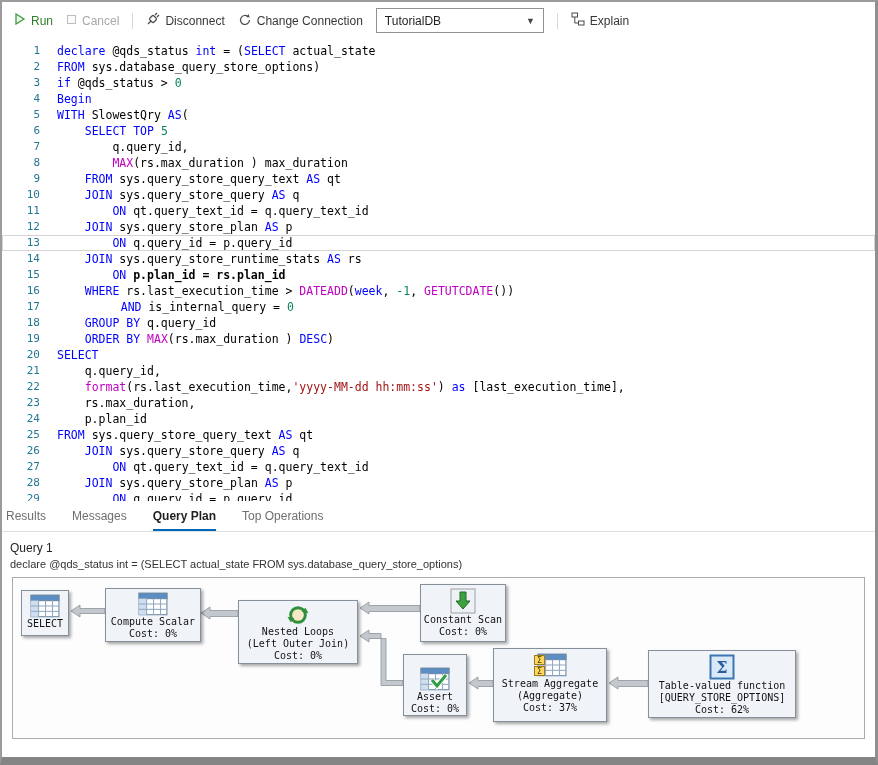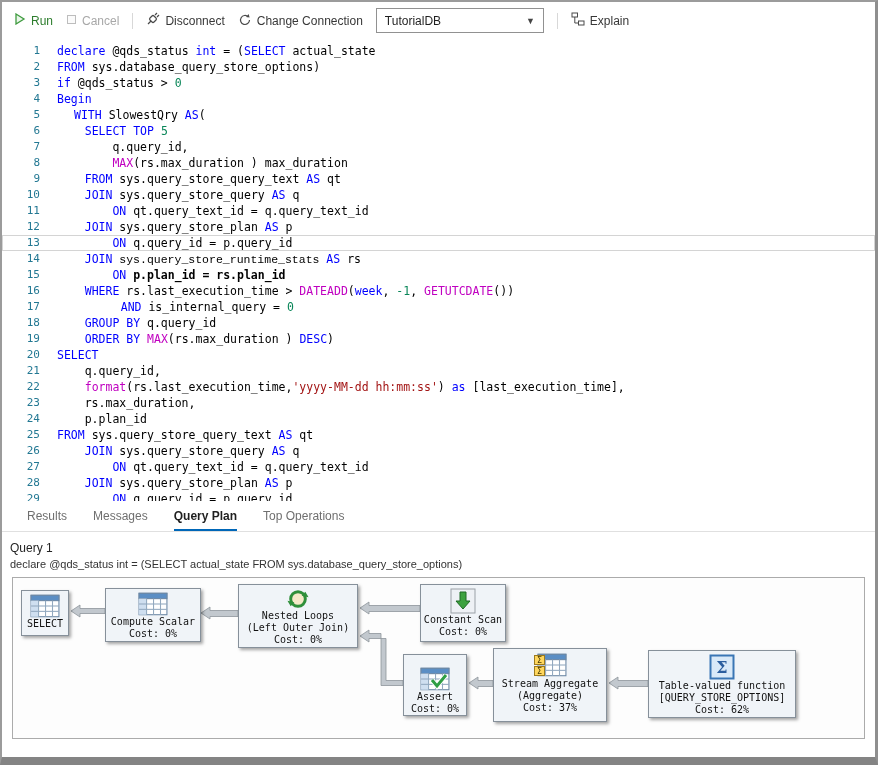--- a/index.html
+++ b/index.html
@@ -18,21 +18,21 @@
   .tb-sep { width:1px; height:16px; background:#d8d8d8; }
   .db-dropdown { width:168px; height:25px; border:1px solid #919191; display:flex; align-items:center; justify-content:space-between; padding:0 8px; font-size:12px; color:#1f1f1f; background:#fff; cursor:pointer; }
   .caret { font-size:9px; color:#444; }
   
   .editor { flex:0 0 462px; overflow:hidden; padding-top:4px; font-family:"DejaVu Sans Mono", monospace; font-size:11.5px; background:#fff; cursor:text; }
   .code-line { display:flex; height:16px; line-height:16px; white-space:pre; }
   .code-line .ln { flex:0 0 38px; text-align:right; color:#237893; font-size:11px; }
   .code-line .code { padding-left:17px; }
   .code-line.active { box-shadow:inset 0 0 0 1px #d4d4d4; }
   
-  .tabbar { flex:0 0 31px; display:flex; align-items:stretch; gap:26px; padding:0 25px; border-bottom:1px solid #e0e0e0; font-size:12px; background:#fff; }
+  .tabbar { flex:0 0 31px; display:flex; align-items:stretch; gap:26px; padding:0 4px; border-bottom:1px solid #e0e0e0; font-size:12px; background:#fff; }
   .tab { display:flex; align-items:center; color:#6f6f6f; cursor:pointer; border-bottom:2px solid transparent; padding-top:2px; }
   .tab.active { color:#1f1f1f; font-weight:bold; border-bottom-color:#0067b8; }
   
   .plan-header { padding:9px 10px 2px 8px; color:#242424; }
   .plan-header .q1 { font-size:12px; margin-bottom:3px; }
   .plan-header .qtext { font-size:11px; color:#333; }
   
   .plan-canvas { position:relative; margin:5px 10px 8px 10px; height:162px; border:1px solid #ababab; background:#fdfdfd; overflow:hidden; }
   .arrows { position:absolute; left:0; top:0; }
   .plan-node {
@@ -98,30 +98,30 @@
           </svg></span>
       <span>Explain</span>
     </button>
   </div>
 
   <div class="editor" id="editor-lines">
       <div class="code-line"><span class="ln">1</span><span class="code"><span style="color: rgb(0, 0, 255);">declare</span><span style="color: rgb(0, 0, 0);"> @qds_status </span><span style="color: rgb(0, 0, 255);">int</span><span style="color: rgb(0, 0, 0);"> = (</span><span style="color: rgb(0, 0, 255);">SELECT</span><span style="color: rgb(0, 0, 0);"> actual_state</span></span></div>
       <div class="code-line"><span class="ln">2</span><span class="code"><span style="color: rgb(0, 0, 255);">FROM</span><span style="color: rgb(0, 0, 0);"> sys.database_query_store_options)</span></span></div>
       <div class="code-line"><span class="ln">3</span><span class="code"><span style="color: rgb(0, 0, 255); text-align: right;">if</span><span style="color: rgb(0, 0, 0);"> @qds_status &gt; </span><span style="color: rgb(9, 134, 88);">0</span></span></div>
       <div class="code-line"><span class="ln">4</span><span class="code"><span style="color: rgb(0, 0, 255);">Begin</span></span></div>
-      <div class="code-line"><span class="ln">5</span><span class="code"><span style="color: rgb(0, 0, 255); margin-left: 17px;">WITH</span><span style="color: rgb(0, 0, 0);"> SlowestQry </span><span style="color: rgb(0, 0, 255);">AS</span><span style="color: rgb(0, 0, 0);">(</span></span></div>
+      <div class="code-line"><span class="ln">5</span><span class="code"><span style="color: rgb(0, 0, 255);">WITH</span><span style="color: rgb(0, 0, 0);"> SlowestQry </span><span style="color: rgb(0, 0, 255);">AS</span><span style="color: rgb(0, 0, 0);">(</span></span></div>
       <div class="code-line"><span class="ln">6</span><span class="code"><span style="color: rgb(0, 0, 0);">    </span><span style="color: rgb(0, 0, 255);">SELECT TOP</span><span style="color: rgb(0, 0, 0);"> </span><span style="color: rgb(9, 134, 88);">5</span></span></div>
       <div class="code-line"><span class="ln">7</span><span class="code"><span style="color: rgb(0, 0, 0);">        q.query_id,</span></span></div>
       <div class="code-line"><span class="ln">8</span><span class="code"><span style="color: rgb(0, 0, 0);">        </span><span style="color: rgb(192, 0, 192);">MAX</span><span style="color: rgb(0, 0, 0);">(rs.max_duration ) max_duration</span></span></div>
       <div class="code-line"><span class="ln">9</span><span class="code"><span style="color: rgb(0, 0, 0);">    </span><span style="color: rgb(0, 0, 255);">FROM</span><span style="color: rgb(0, 0, 0);"> sys.query_store_query_text </span><span style="color: rgb(0, 0, 255);">AS</span><span style="color: rgb(0, 0, 0);"> qt</span></span></div>
       <div class="code-line"><span class="ln">10</span><span class="code"><span style="color: rgb(0, 0, 0);">    </span><span style="color: rgb(0, 0, 255);">JOIN</span><span style="color: rgb(0, 0, 0);"> sys.query_store_query </span><span style="color: rgb(0, 0, 255);">AS</span><span style="color: rgb(0, 0, 0);"> q</span></span></div>
       <div class="code-line"><span class="ln">11</span><span class="code"><span style="color: rgb(0, 0, 0);">        </span><span style="color: rgb(0, 0, 255);">ON</span><span style="color: rgb(0, 0, 0);"> qt.query_text_id = q.query_text_id</span></span></div>
       <div class="code-line"><span class="ln">12</span><span class="code"><span style="color: rgb(0, 0, 0);">    </span><span style="color: rgb(0, 0, 255);">JOIN</span><span style="color: rgb(0, 0, 0);"> sys.query_store_plan </span><span style="color: rgb(0, 0, 255);">AS</span><span style="color: rgb(0, 0, 0);"> p</span></span></div>
       <div class="code-line active"><span class="ln">13</span><span class="code"><span style="color: rgb(0, 0, 0);">        </span><span style="color: rgb(0, 0, 255);">ON</span><span style="color: rgb(0, 0, 0);"> q.query_id = p.query_id</span></span></div>
-      <div class="code-line"><span class="ln">14</span><span class="code"><span style="color: rgb(0, 0, 0);">    </span><span style="color: rgb(0, 0, 255);">JOIN</span><span style="color: rgb(0, 0, 0); font-family: Liberation Mono, monospace;"> sys.query_store_runtime_stats </span><span style="color: rgb(0, 0, 255);">AS</span><span style="color: rgb(0, 0, 0);"> rs</span></span></div>
+      <div class="code-line"><span class="ln">14</span><span class="code"><span style="color: rgb(0, 0, 0);">    </span><span style="color: rgb(0, 0, 255);">JOIN</span><span style="color: rgb(0, 0, 0);"> sys.query_store_runtime_stats </span><span style="color: rgb(0, 0, 255);">AS</span><span style="color: rgb(0, 0, 0);"> rs</span></span></div>
       <div class="code-line"><span class="ln">15</span><span class="code"><span style="color: rgb(0, 0, 0);">        </span><span style="color: rgb(0, 0, 255);">ON</span><span style="color: rgb(0, 0, 0); font-weight: bold;"> p.plan_id = rs.plan_id</span></span></div>
       <div class="code-line"><span class="ln">16</span><span class="code"><span style="color: rgb(0, 0, 0);">    </span><span style="color: rgb(0, 0, 255);">WHERE</span><span style="color: rgb(0, 0, 0);"> rs.last_execution_time &gt; </span><span style="color: rgb(192, 0, 192);">DATEADD</span><span style="color: rgb(0, 0, 0);">(</span><span style="color: rgb(0, 0, 255);">week</span><span style="color: rgb(0, 0, 0);">, </span><span style="color: rgb(9, 134, 88);">-1</span><span style="color: rgb(0, 0, 0);">, </span><span style="color: rgb(192, 0, 192);">GETUTCDATE</span><span style="color: rgb(0, 0, 0);">())</span></span></div>
       <div class="code-line"><span class="ln">17</span><span class="code"><span style="color: rgb(0, 0, 0);">    </span><span style="color: rgb(0, 0, 255); margin-left: 36px;">AND</span><span style="color: rgb(0, 0, 0);"> is_internal_query = </span><span style="color: rgb(9, 134, 88);">0</span></span></div>
       <div class="code-line"><span class="ln">18</span><span class="code"><span style="color: rgb(0, 0, 0);">    </span><span style="color: rgb(0, 0, 255);">GROUP BY</span><span style="color: rgb(0, 0, 0);"> q.query_id</span></span></div>
       <div class="code-line"><span class="ln">19</span><span class="code"><span style="color: rgb(0, 0, 0);">    </span><span style="color: rgb(0, 0, 255);">ORDER BY</span><span style="color: rgb(0, 0, 0);"> </span><span style="color: rgb(192, 0, 192);">MAX</span><span style="color: rgb(0, 0, 0);">(rs.max_duration ) </span><span style="color: rgb(0, 0, 255);">DESC</span><span style="color: rgb(0, 0, 0);">)</span></span></div>
       <div class="code-line"><span class="ln">20</span><span class="code"><span style="color: rgb(0, 0, 255);">SELECT</span></span></div>
       <div class="code-line"><span class="ln">21</span><span class="code"><span style="color: rgb(0, 0, 0);">    q.query_id,</span></span></div>
       <div class="code-line"><span class="ln">22</span><span class="code"><span style="color: rgb(0, 0, 0);">    </span><span style="color: rgb(192, 0, 192);">format</span><span style="color: rgb(0, 0, 0);">(rs.last_execution_time,</span><span style="color: rgb(163, 21, 21);">'yyyy-MM-dd hh:mm:ss'</span><span style="color: rgb(0, 0, 0);">) </span><span style="color: rgb(0, 0, 255);">as</span><span style="color: rgb(0, 0, 0);"> [last_execution_time],</span></span></div>
       <div class="code-line"><span class="ln">23</span><span class="code"><span style="color: rgb(0, 0, 0);">    rs.max_duration,</span></span></div>
       <div class="code-line"><span class="ln">24</span><span class="code"><span style="color: rgb(0, 0, 0);">    p.plan_id</span></span></div>
@@ -182,21 +182,21 @@
     <div class="plan-node" style="left:92px; top:10px; width:96px; height:54px;">
       <svg class="node-icon" width="30" height="24">
           <use href="#tbl"></use>
         </svg>
       <div class="node-lines">
           <div>Compute Scalar</div>
           <div>Cost: 0%</div>
         </div>
     </div>
 
-    <div class="plan-node" style="left:225px; top:6px; width:120px; height:64px;">
+    <div class="plan-node" style="left:225px; top:22px; width:120px; height:64px;">
       <svg class="node-icon" width="26" height="22" viewBox="0 0 26 24">
         <circle cx="13" cy="12" r="8" fill="#f5e9c8" stroke="#2f8f3a" stroke-width="3.2"></circle>
         <polygon points="21,4 24.5,10 17,8.5" fill="#2f8f3a"></polygon>
         <polygon points="5,20 1.5,14 9,15.5" fill="#2f8f3a"></polygon>
       </svg>
       <div class="node-lines">
           <div>Nested Loops</div>
           <div>(Left Outer Join)</div>
           <div>Cost: 0%</div>
         </div>

